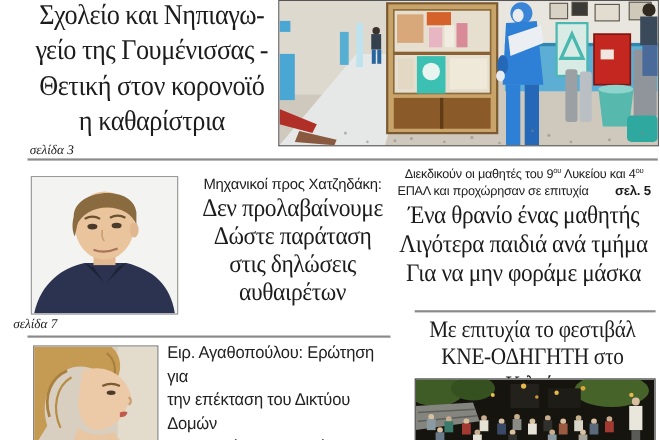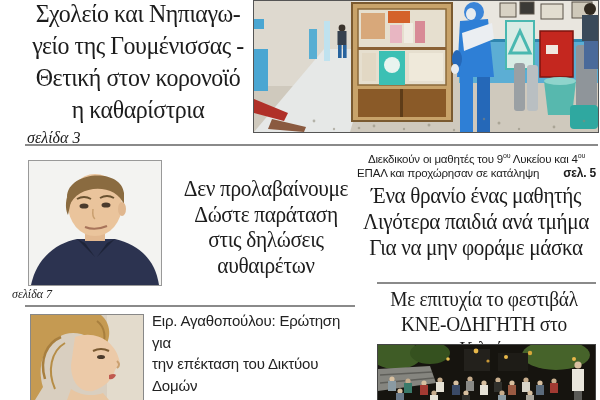--- a/index.html
+++ b/index.html
@@ -8,21 +8,21 @@
   .abs{position:absolute;}
   .serif{font-family:"Liberation Serif","DejaVu Serif",serif;}
   .sans{font-family:"Liberation Sans","DejaVu Sans",sans-serif;}
   .rule{background:#8a8a8a;height:2px;}
   .photo{border:1px solid #555;box-sizing:border-box;background:#ddd;overflow:hidden;}
   .photo svg{display:block;width:100%;height:100%;}
 
   
   #tl-headline{left:22px;top:-2px;width:232px;text-align:center;font-size:26px;line-height:32px;
                transform:scaleX(.92);transform-origin:50% 0;letter-spacing:-.5px;}
-  #tl-pageref{left:27px;top:129px;font-style:italic;font-size:16px;text-align:center;}
+  #tl-pageref{left:27px;top:129px;font-style:italic;font-size:12px;text-align:center;}
   #hr1{left:25px;top:144px;width:573px;}
 
   #top-photo{left:253px;top:0;width:346px;height:133px;}
 
   
   #man-photo{left:28px;top:160px;width:134px;height:126px;border-color:#999;}
   #mid-kicker{left:160px;top:160px;width:212px;text-align:center;font-size:13.5px;letter-spacing:-.2px;}
   #mid-headline{left:155px;top:176px;width:222px;text-align:center;font-size:23px;line-height:25.5px;
                 transform:scaleX(.93);transform-origin:50% 0;letter-spacing:-.4px;}
   #mid-pageref{left:12px;top:287px;font-style:italic;font-size:12px;}
@@ -159,32 +159,33 @@
       <path d="M38,36 C36,44 37,50 39,54 L42,40 Z" fill="#8a6b40"></path>
       <ellipse cx="55" cy="45" rx="4.5" ry="2.6" fill="#4a3a2c"></ellipse>
       <ellipse cx="77" cy="44" rx="4.5" ry="2.6" fill="#4a3a2c"></ellipse>
       <path d="M48,38 Q55,34 62,38" stroke="#6a5230" stroke-width="2" fill="none"></path>
       <path d="M71,37 Q78,33 85,37" stroke="#6a5230" stroke-width="2" fill="none"></path>
       <path d="M64,48 Q63,56 66,58" stroke="#caa070" stroke-width="1.5" fill="none"></path>
       <path d="M56,66 Q66,70 78,65" stroke="#a8745a" stroke-width="2" fill="none"></path>
       <ellipse cx="93" cy="48" rx="4" ry="7" fill="#e0b78f"></ellipse>
     </svg>
   </div>
+  <div id="mid-kicker" class="abs sans">Μηχανικοί προς Χατζηδάκη:</div>
   <div id="mid-headline" class="abs serif">
     <div>Δεν προλαβαίνουμε</div>
     <div>Δώστε παράταση</div>
     <div>στις δηλώσεις</div>
     <div>αυθαιρέτων</div>
   </div>
   <div id="mid-pageref" class="abs serif">σελίδα 7</div>
   <div id="hr2" class="abs rule"></div>
 
   <div id="right-kicker" class="abs sans">
     <div><span>Διεκδικούν οι μαθητές του 9</span><sup class="ord">ου</sup><span> Λυκείου και 4</span><sup class="ord">ου</sup></div>
-    <div><span>ΕΠΑΛ  και προχώρησαν σε κατάληψη</span><span class="pageref">σελ. 5</span></div>
+    <div><span>ΕΠΑΛ  και προχώρησαν σε επιτυχία</span><span class="pageref">σελ. 5</span></div>
   </div>
   <div id="right-headline" class="abs serif">
     <div>Ένα θρανίο ένας μαθητής</div>
     <div>Λιγότερα παιδιά ανά τμήμα</div>
     <div>Για να μην φοράμε μάσκα</div>
   </div>
   <div id="hr3" class="abs rule"></div>
 
   <div id="br-headline" class="abs serif">
     <div>Με επιτυχία το φεστιβάλ</div>

